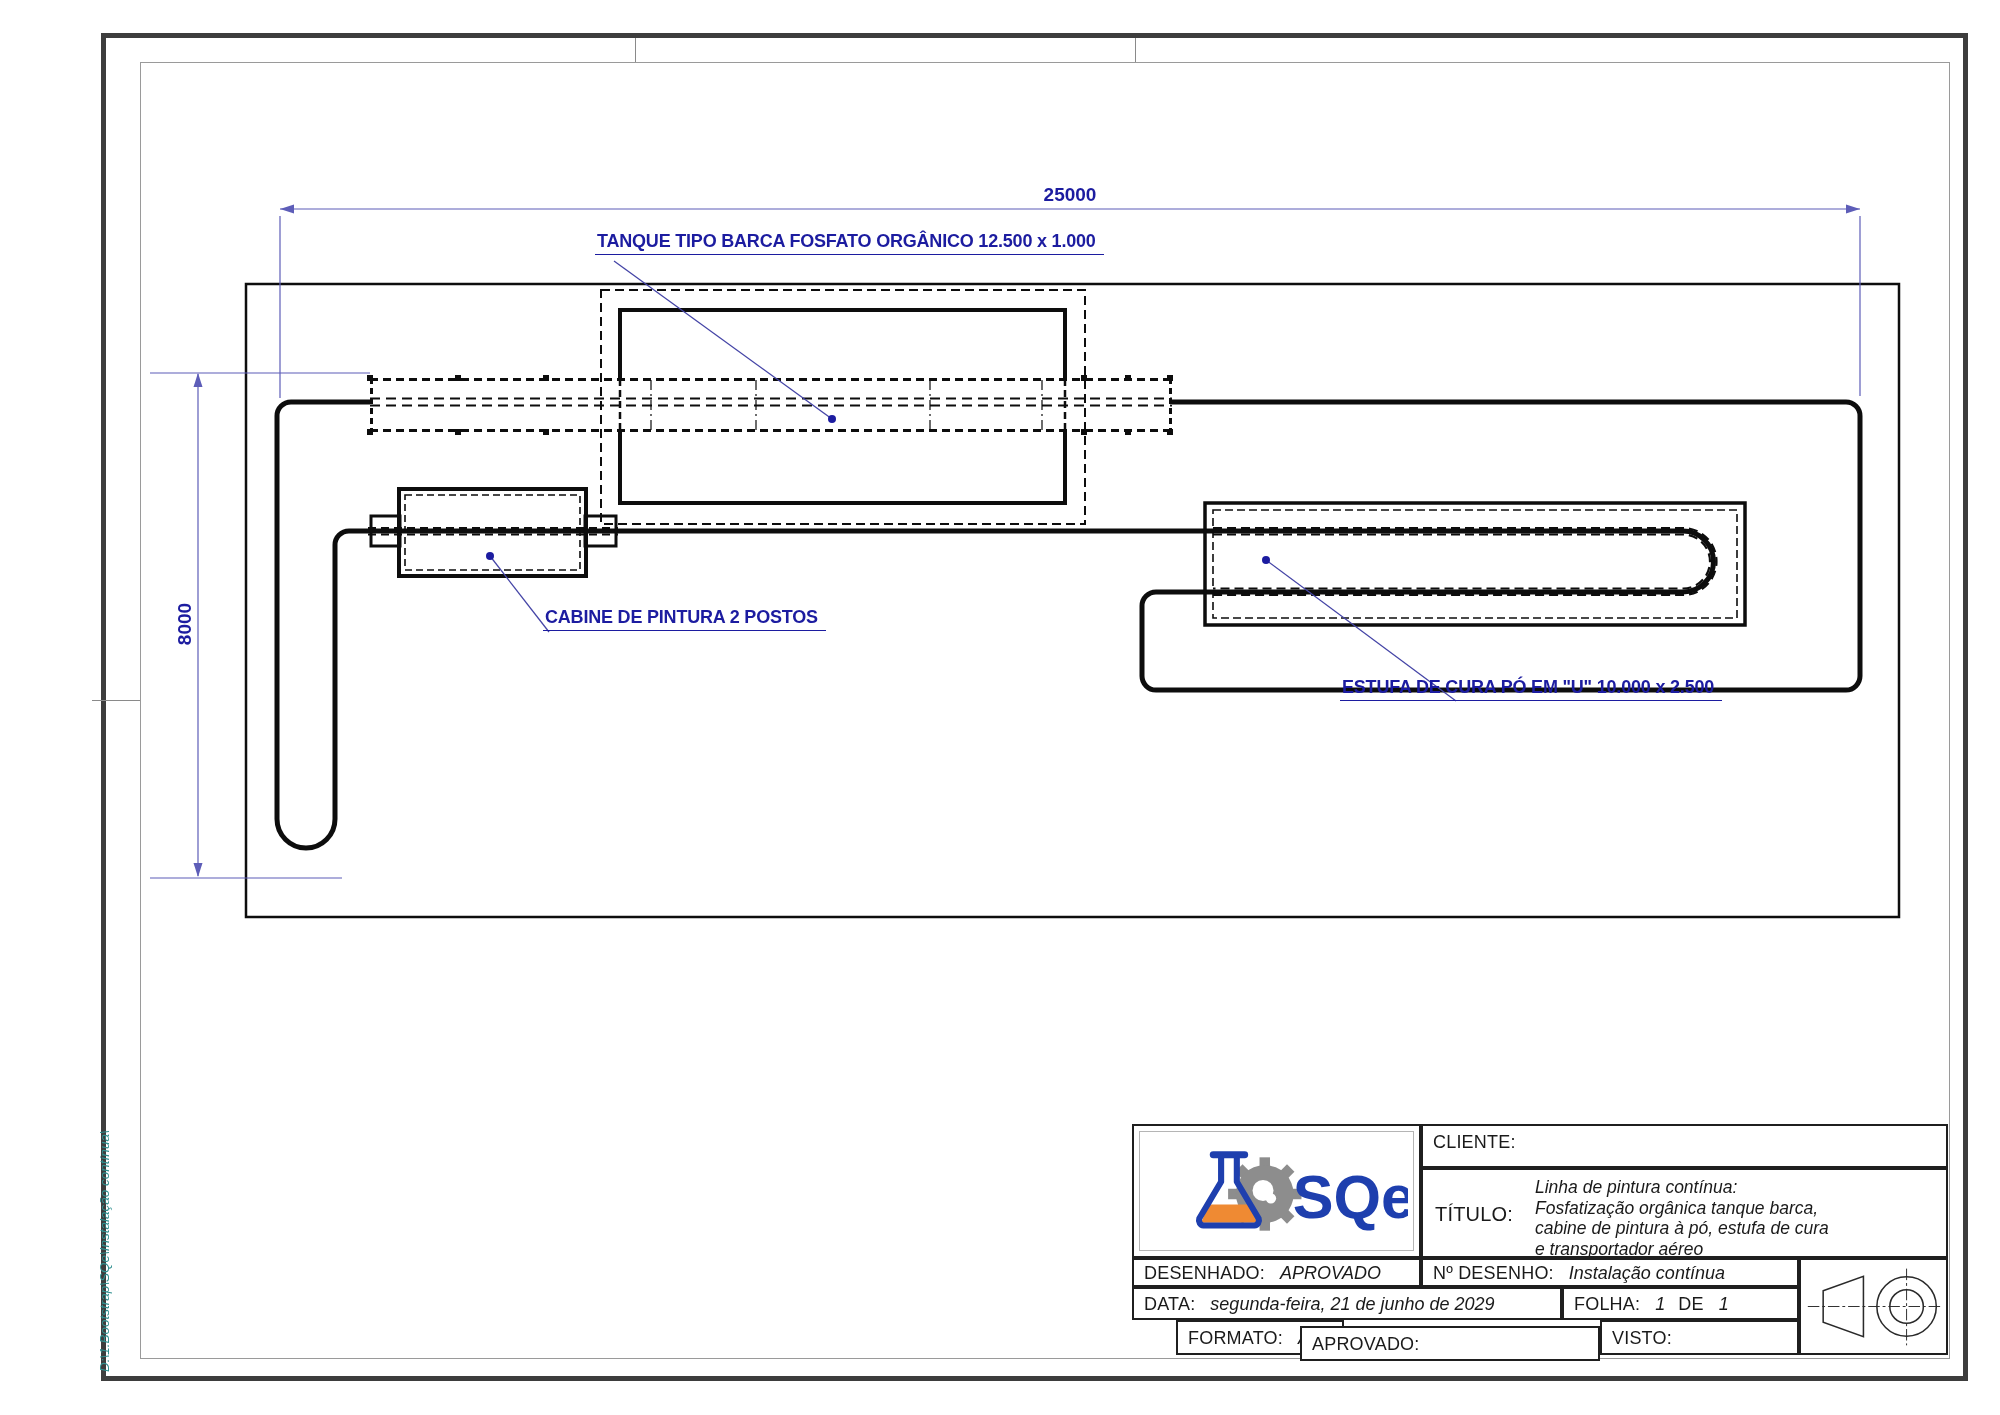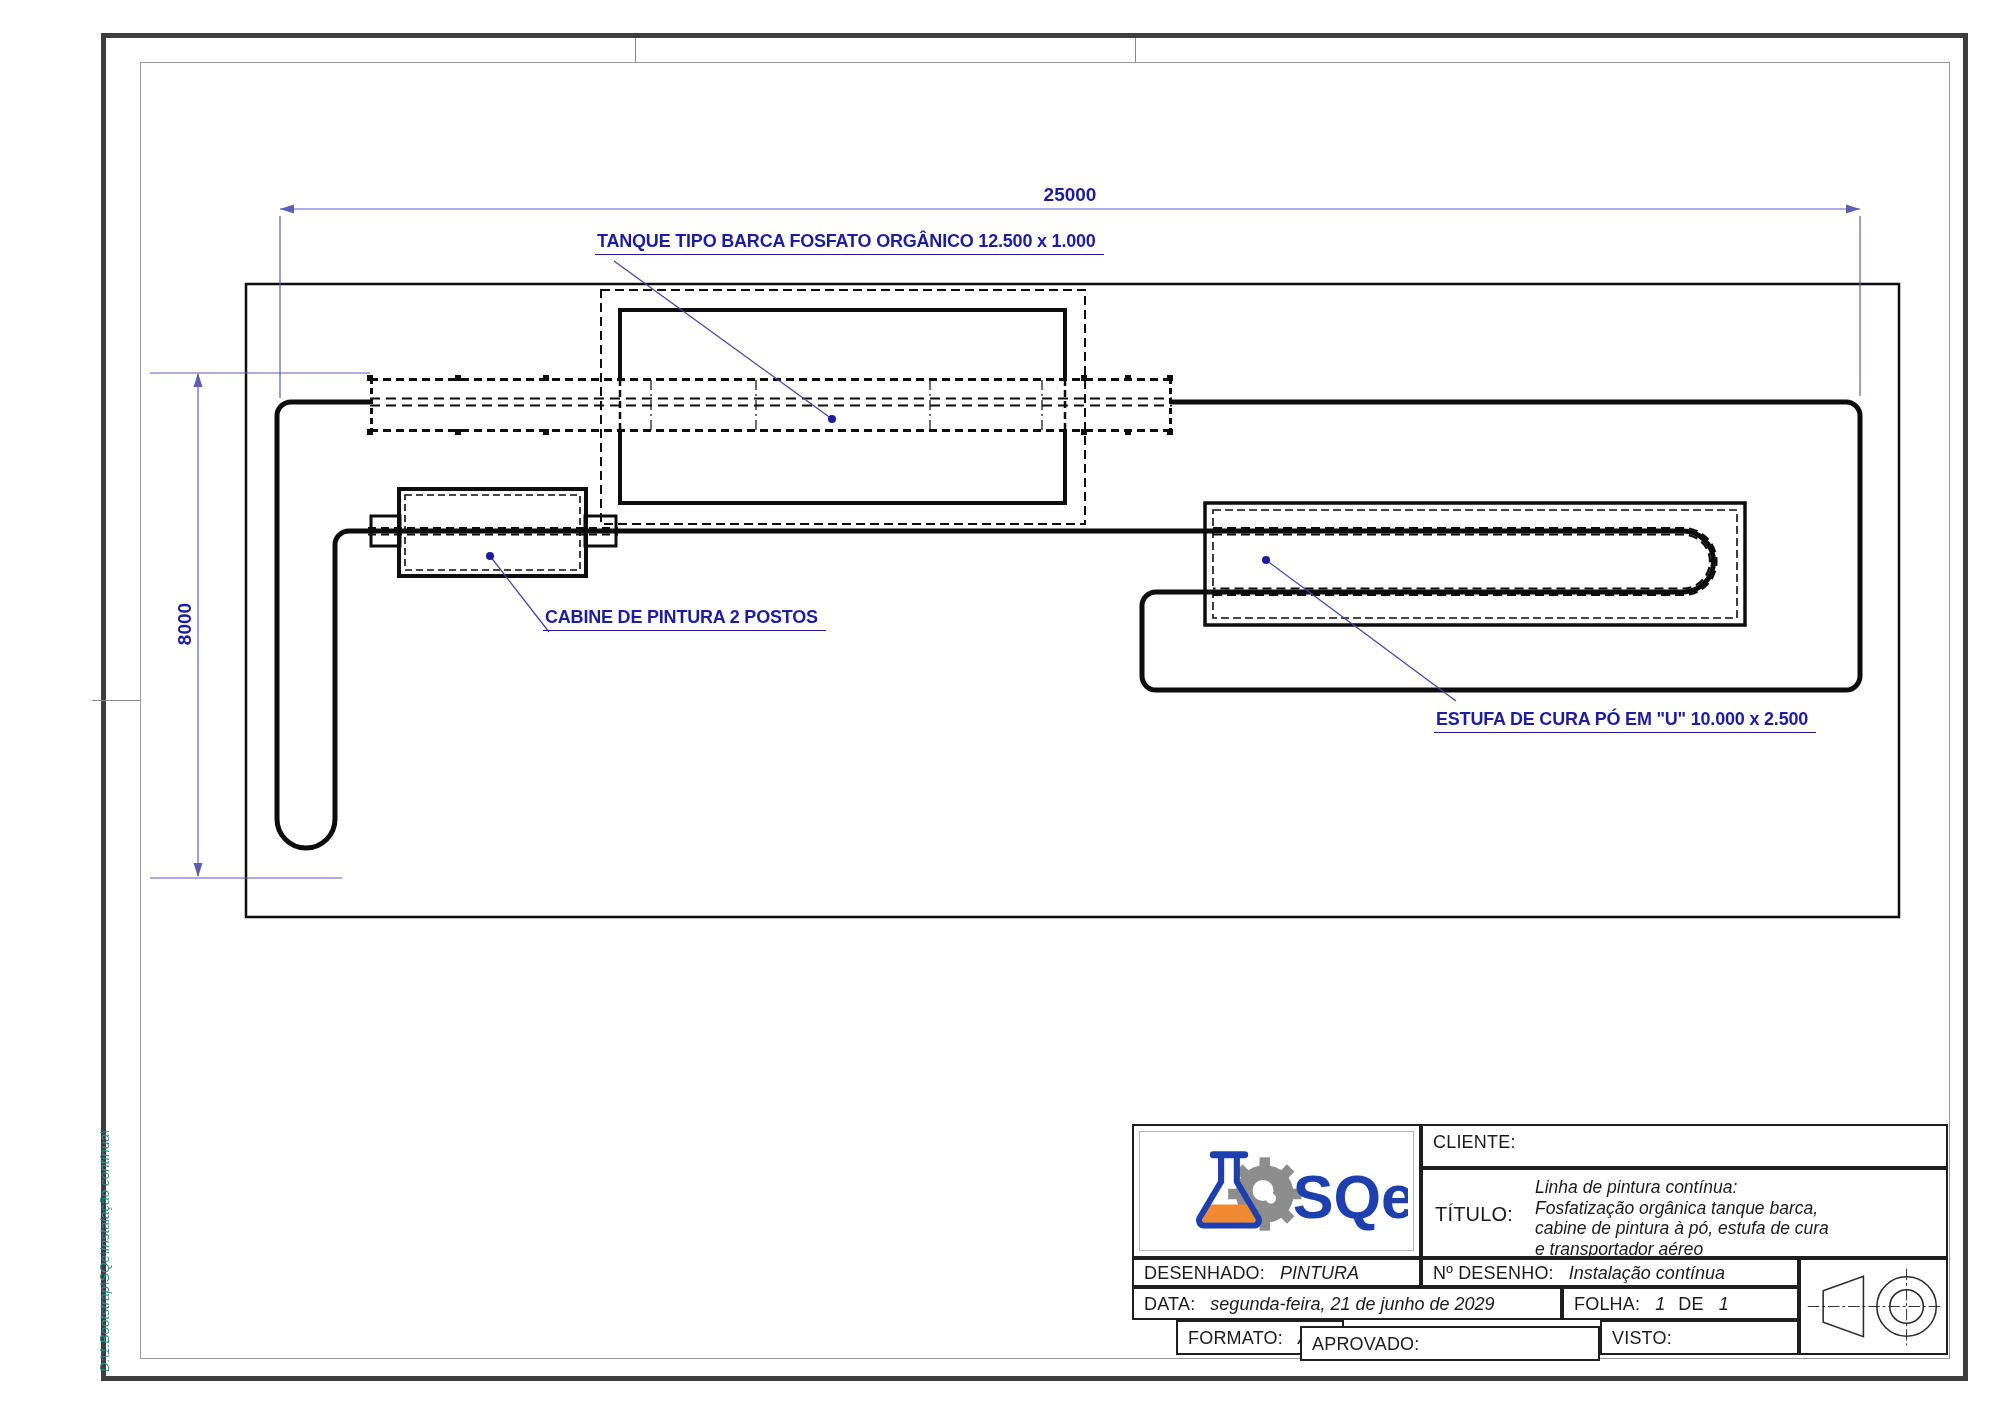--- a/index.html
+++ b/index.html
@@ -131,21 +131,21 @@
       <line x1="1266" y1="560" x2="1456" y2="701" class="leader"></line>
       <circle cx="1266" cy="560" r="4" class="dot"></circle>
     </g>
   </svg>
 
   <div class="abs dimtext" style="left:1020px;top:184px;width:100px;">25000</div>
   <div class="abs dimtext rot90" style="left:146px;top:613px;width:78px;">8000</div>
 
   <div class="abs anno u" style="left:595px;top:231px;">TANQUE TIPO BARCA FOSFATO ORGÂNICO 12.500 x 1.000</div>
   <div class="abs anno u" style="left:543px;top:607px;">CABINE DE PINTURA 2 POSTOS</div>
-  <div class="abs anno u" style="left:1434px;top:677px;margin-top:32px;">ESTUFA DE CURA PÓ EM "U" 10.000 x 2.500</div>
+  <div class="abs anno u" style="left:1340px;top:677px;">ESTUFA DE CURA PÓ EM "U" 10.000 x 2.500</div>
 
   <div class="abs watermark">D:\1.Bootstrap\SQe\Instalação contínua\</div>
 
   <div class="abs tblock">
 
     <div class="cell" style="left:0;top:0;width:289px;height:134px;padding:0;">
       <div class="logo-inner">
         <svg width="262" height="112" viewBox="0 0 300 120">
 
           <g transform="translate(136,60)">
@@ -183,21 +183,21 @@
       <div class="titulo-lines">
         <div>Linha de pintura contínua:</div>
         <div>Fosfatização orgânica tanque barca,</div>
         <div>cabine de pintura à pó, estufa de cura</div>
         <div>e transportador aéreo</div>
       </div>
     </div>
 
     <div class="cell" style="left:0;top:134px;width:289px;height:29px;padding-top:3px;">
       <span class="lbl">DESENHADO:</span>
-      <span class="val">PINTURA</span>
+      <span class="val">APROVADO</span>
     </div>
 
     <div class="cell" style="left:289px;top:134px;width:378px;height:29px;padding-top:3px;">
       <span class="lbl">Nº DESENHO:</span>
       <span class="val">Instalação contínua</span>
     </div>
 
     <div class="cell" style="left:667px;top:134px;width:149px;height:97px;padding:0;">
       <svg class="projsvg" width="145" height="93" viewBox="0 0 149 97">
         <g stroke="#2a2a2a" stroke-width="1.6" fill="none">

